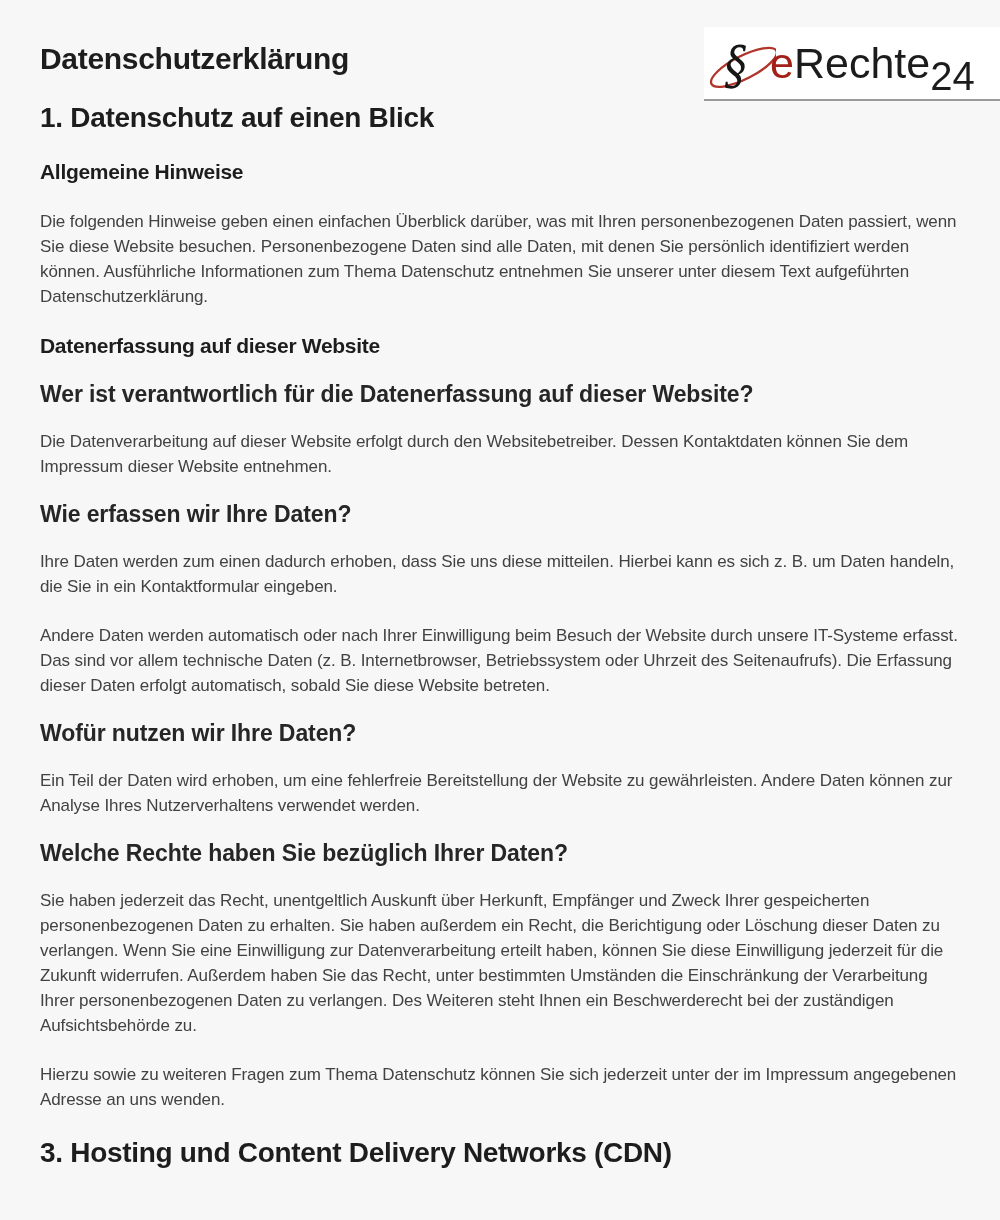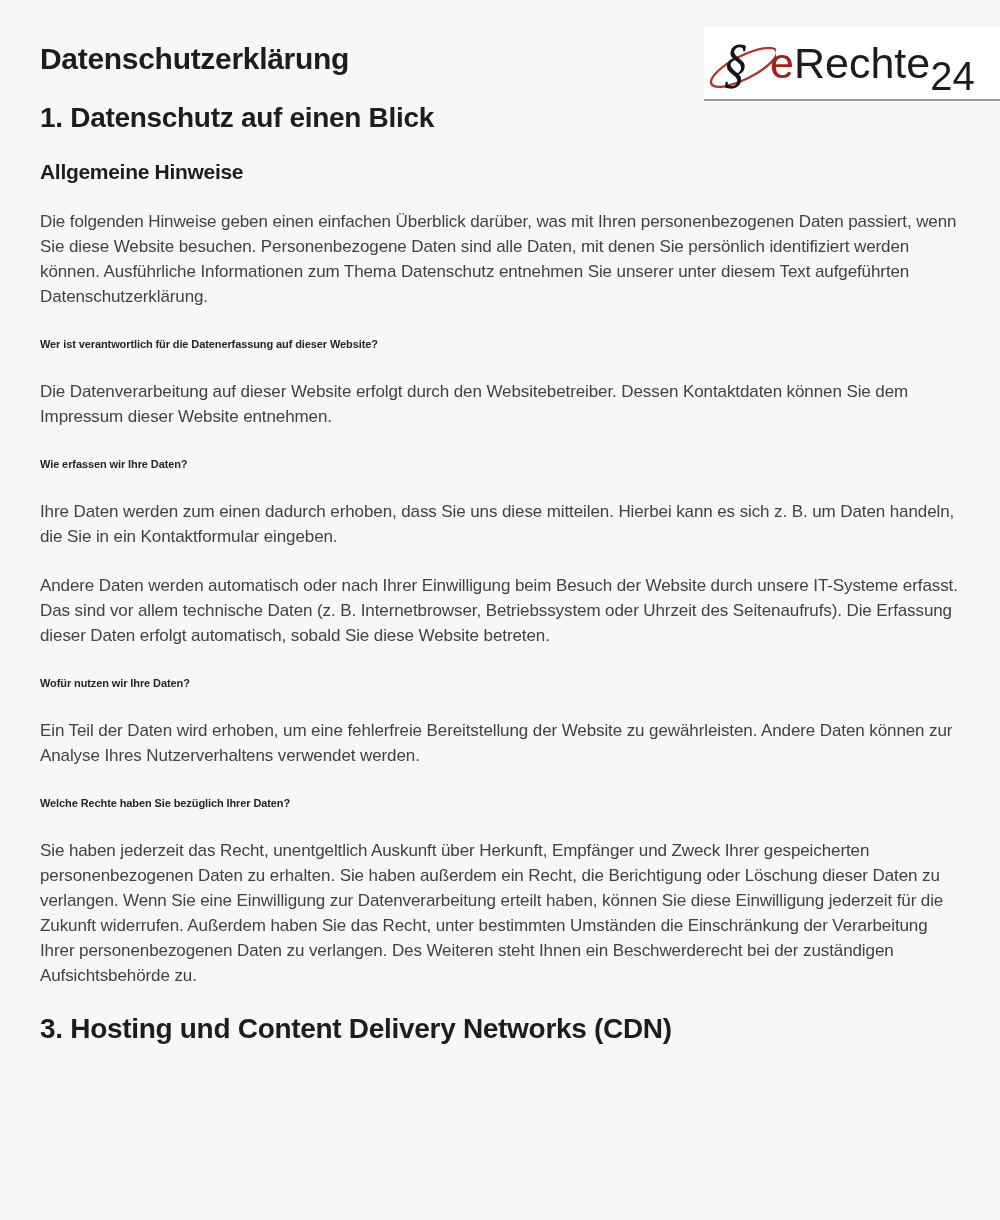--- a/index.html
+++ b/index.html
@@ -34,21 +34,21 @@
     font-size: 28px;
     line-height: 34px;
     margin-top: 10px;
   }
   h3 {
     font-size: 21px;
     line-height: 26px;
     margin-top: 6px;
   }
   h4 {
-    font-size: 11px;
+    font-size: 23px;
     line-height: 22px;
     color: #262626;
     letter-spacing: -0.1px;
   }
   p {
     font-size: 17px;
     line-height: 25px;
     margin: 0 0 24px 0;
     color: #424242;
     letter-spacing: -0.1px;
@@ -105,29 +105,31 @@
 <div class="content">
 
   <h1>Datenschutzerklärung</h1>
 
   <h2>1. Datenschutz auf einen Blick</h2>
 
   <h3>Allgemeine Hinweise</h3>
 
   <p>Die folgenden Hinweise geben einen einfachen Überblick darüber, was mit Ihren personenbezogenen Daten passiert, wenn Sie diese Website besuchen. Personenbezogene Daten sind alle Daten, mit denen Sie persönlich identifiziert werden können. Ausführliche Informationen zum Thema Datenschutz entnehmen Sie unserer unter diesem Text aufgeführten Datenschutzerklärung.</p>
 
+  <h3>Datenerfassung auf dieser Website</h3>
 
   <h4>Wer ist verantwortlich für die Datenerfassung auf dieser Website?</h4>
   <p>Die Datenverarbeitung auf dieser Website erfolgt durch den Websitebetreiber. Dessen Kontaktdaten können Sie dem Impressum dieser Website entnehmen.</p>
 
   <h4>Wie erfassen wir Ihre Daten?</h4>
   <p>Ihre Daten werden zum einen dadurch erhoben, dass Sie uns diese mitteilen. Hierbei kann es sich z. B. um Daten handeln, die Sie in ein Kontaktformular eingeben.</p>
   <p>Andere Daten werden automatisch oder nach Ihrer Einwilligung beim Besuch der Website durch unsere IT-Systeme erfasst. Das sind vor allem technische Daten (z. B. Internetbrowser, Betriebssystem oder Uhrzeit des Seitenaufrufs). Die Erfassung dieser Daten erfolgt automatisch, sobald Sie diese Website betreten.</p>
 
   <h4>Wofür nutzen wir Ihre Daten?</h4>
   <p>Ein Teil der Daten wird erhoben, um eine fehlerfreie Bereitstellung der Website zu gewährleisten. Andere Daten können zur Analyse Ihres Nutzerverhaltens verwendet werden.</p>
 
   <h4>Welche Rechte haben Sie bezüglich Ihrer Daten?</h4>
   <p>Sie haben jederzeit das Recht, unentgeltlich Auskunft über Herkunft, Empfänger und Zweck Ihrer gespeicherten personenbezogenen Daten zu erhalten. Sie haben außerdem ein Recht, die Berichtigung oder Löschung dieser Daten zu verlangen. Wenn Sie eine Einwilligung zur Datenverarbeitung erteilt haben, können Sie diese Einwilligung jederzeit für die Zukunft widerrufen. Außerdem haben Sie das Recht, unter bestimmten Umständen die Einschränkung der Verarbeitung Ihrer personenbezogenen Daten zu verlangen. Des Weiteren steht Ihnen ein Beschwerderecht bei der zuständigen Aufsichtsbehörde zu.</p>
+  <p>Hierzu sowie zu weiteren Fragen zum Thema Datenschutz können Sie sich jederzeit unter der im Impressum angegebenen Adresse an uns wenden.</p>
 
   <h2>3. Hosting und Content Delivery Networks (CDN)</h2>
 
 </div>
 
 </body></html>

